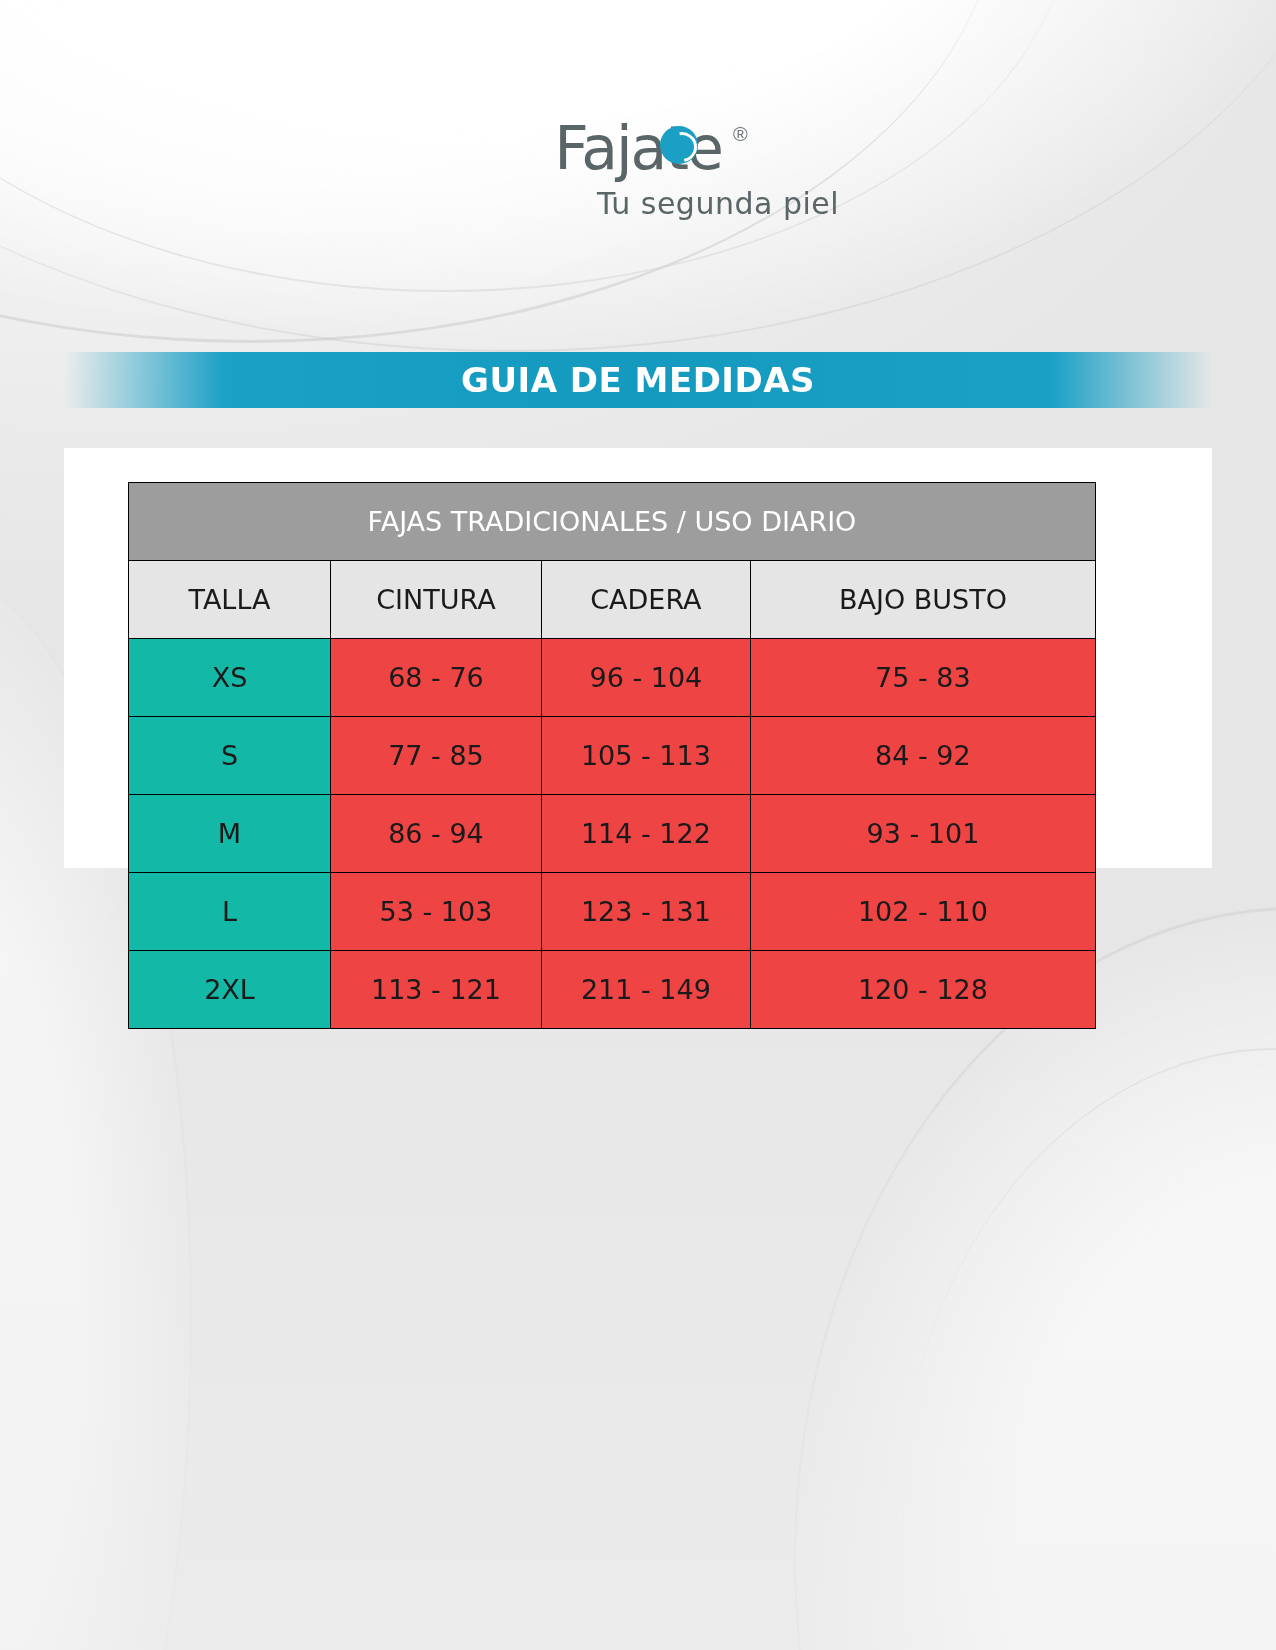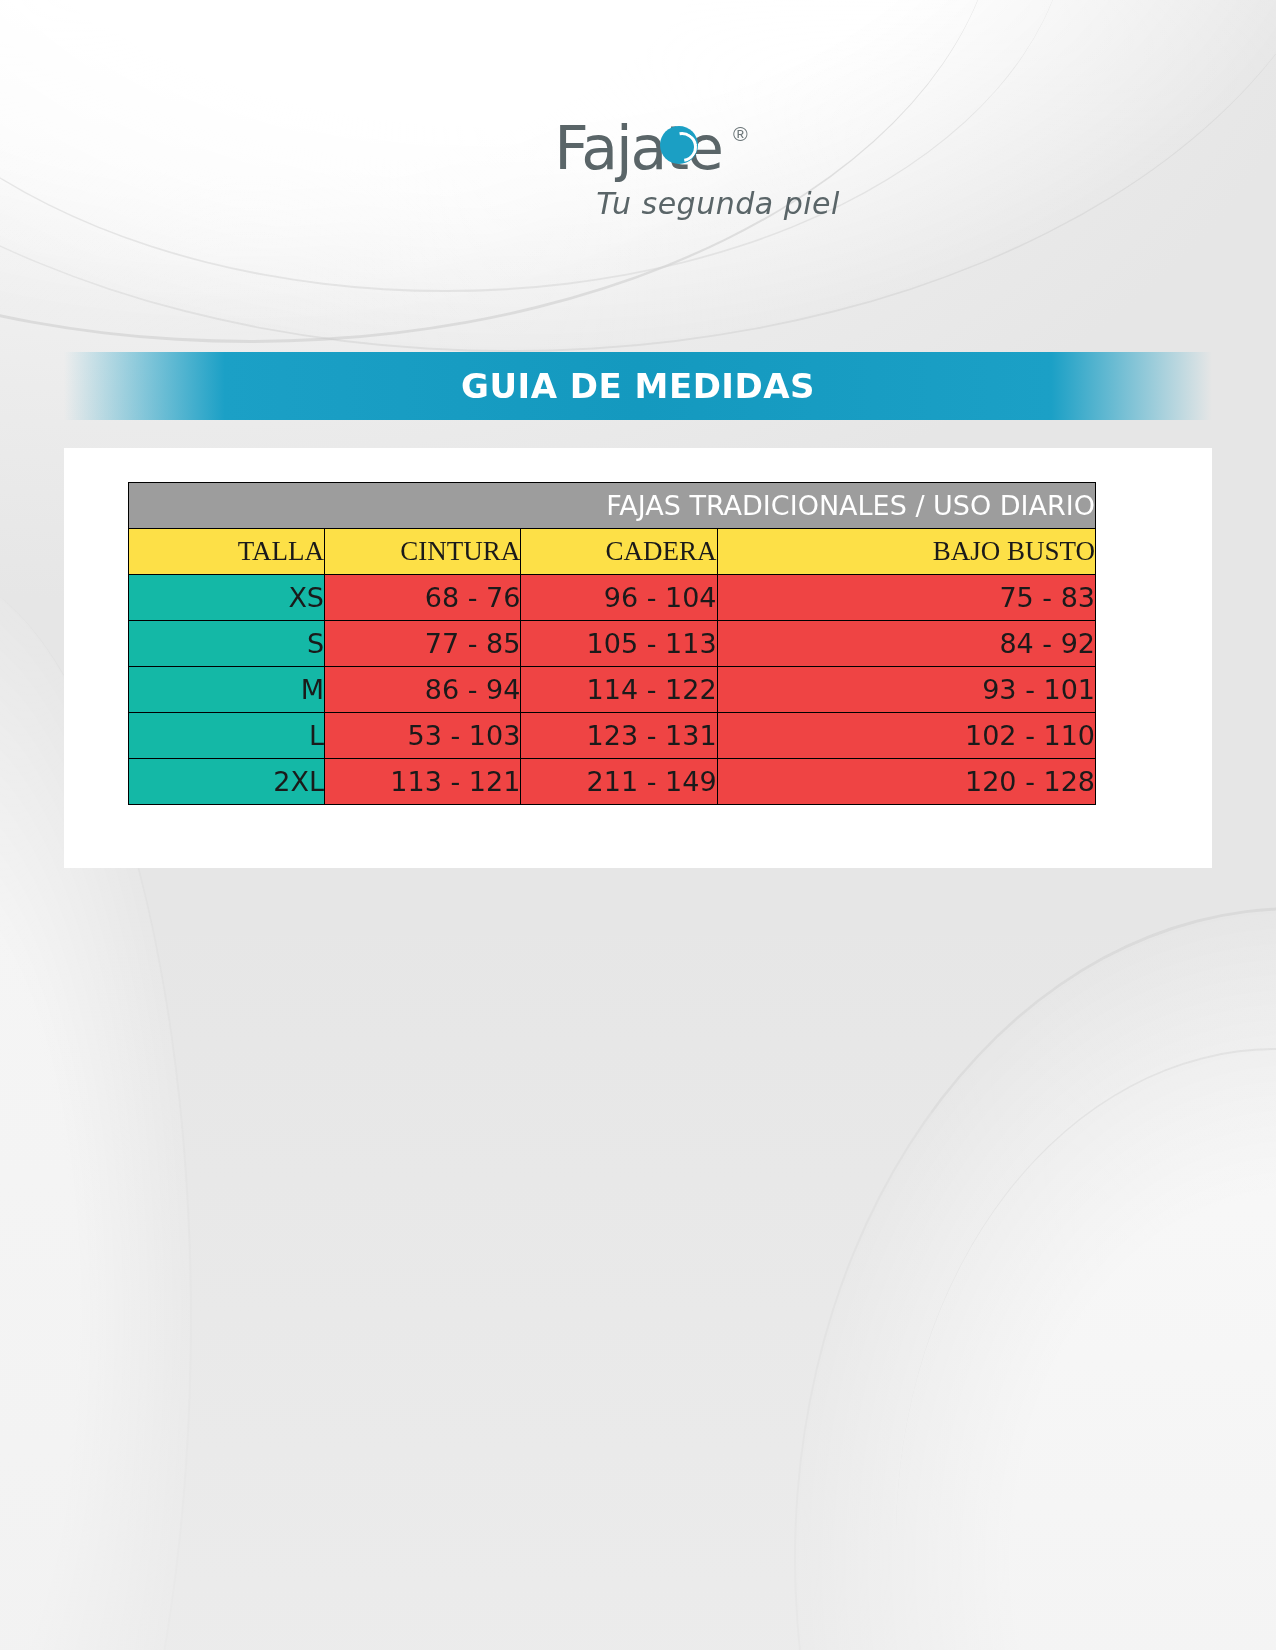--- a/index.html
+++ b/index.html
@@ -127,30 +127,29 @@
     left: 7px;
     top: 6px;
   }
   .logo-tag {
     margin-top: 8px;
     font-family: "DejaVu Sans", sans-serif;
     font-size: 30px;
     color: #5a6568;
     letter-spacing: 0.5px;
     padding-left: 160px;
-    font-style: italic;
   }
 
   
   .title-band {
     position: absolute;
     top: 352px;
     left: 64px;
     width: 1148px;
-    height: 68px;
+    height: 56px;
     background: linear-gradient(90deg, rgba(255,255,255,0) 0%, #1ba0c6 14%, #1499bf 50%, #1ba0c6 86%, rgba(255,255,255,0) 100%);
     display: flex;
     align-items: center;
     justify-content: center;
   }
   .title-band h1 {
     margin: 0;
     font-family: "DejaVu Sans", sans-serif;
     font-size: 34px;
     font-weight: bold;
@@ -173,37 +172,36 @@
     position: absolute;
     top: 482px;
     left: 128px;
     width: 968px;
     border-collapse: collapse;
     font-family: "DejaVu Sans", sans-serif;
   }
   table.size-table td,
   table.size-table th {
     border: 1px solid #000000;
-    text-align: right;
+    text-align: center;
     font-weight: normal;
     color: #1a1a1a;
-    padding: 0;
+    padding: 16px;
     height: 45px;
     font-size: 27px;
   }
   .tbl-title {
     background: #9d9d9d;
     color: #ffffff !important;
     font-size: 27px;
     height: 45px;
   }
   .col-head {
-    background: #fde047;
+    background: #e5e5e5;
     font-size: 27px;
-    font-family: Liberation Serif, serif;
   }
   .cell-size {
     background: #14b8a6;
   }
   .cell-val {
     background: #ef4444;
   }
   .c1 { width: 196px; }
   .c2 { width: 196px; }
   .c3 { width: 196px; }

